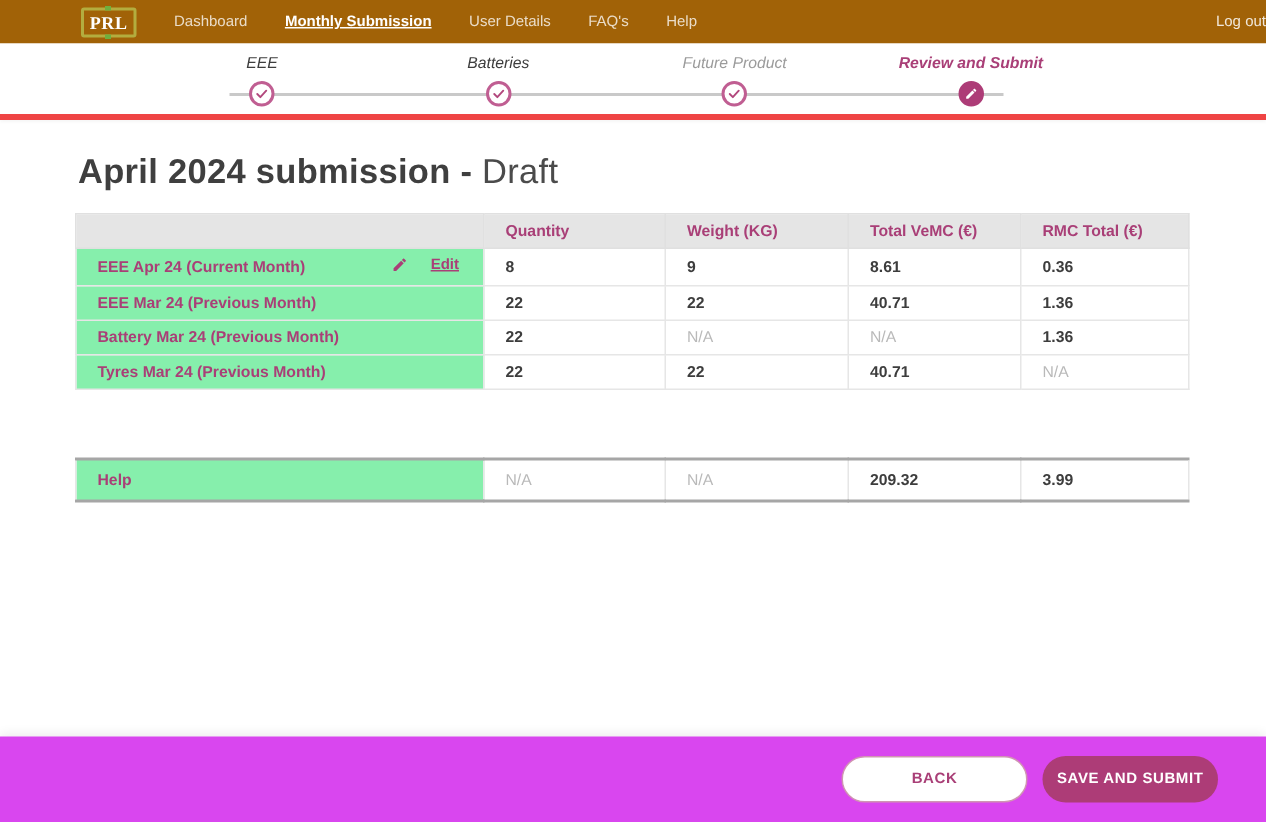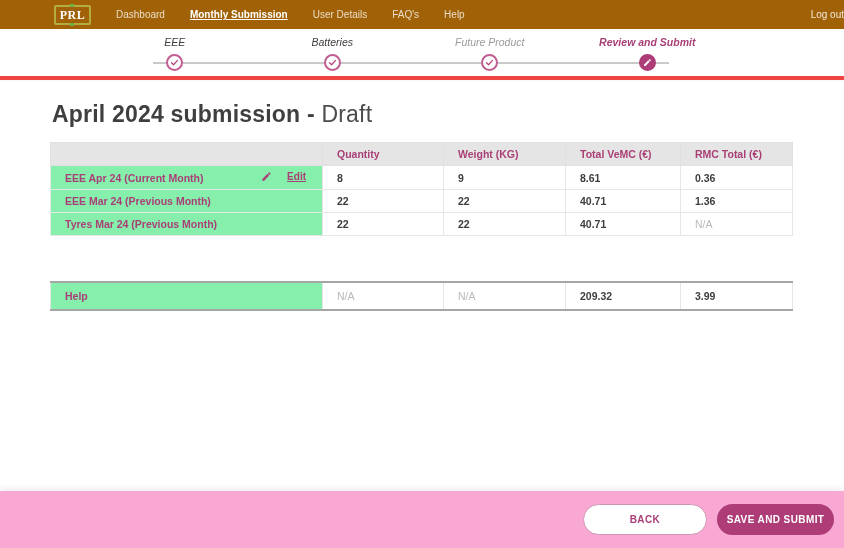--- a/index.html
+++ b/index.html
@@ -67,23 +67,23 @@
   td.na { color:#b9b9b9; font-weight:normal; }
   .cell-flex { display:flex; justify-content:space-between; align-items:center; }
   .row-label { color:#a93f77; font-weight:bold; }
   .edit-wrap { display:inline-flex; align-items:flex-start; gap:15px; }
   .edit-text { color:#a93f77; font-size:10px; font-weight:bold; text-decoration:underline; cursor:pointer; }
   table.total { margin-top:45px; border-top:2px solid #a6a6a6; border-bottom:2px solid #a6a6a6; }
   table.total td { padding-top:7px; padding-bottom:7px; }
 
   
   .footer {
-    position:absolute; left:0; right:0; bottom:0; height:57px; background:#f9a8d4;
+    position:absolute; left:0; right:0; bottom:0; height:57px; background:#d946ef;
     box-shadow:0 -2px 7px rgba(0,0,0,.08);
-    display:flex; align-items:center; justify-content:flex-end; gap:10px; padding-right:10px;
+    display:flex; align-items:center; justify-content:flex-end; gap:10px; padding-right:32px;
   }
   .btn {
     height:31px; border-radius:16px; font-size:10px; font-family:inherit;
     letter-spacing:.4px; cursor:pointer; font-weight:bold;
   }
   .btn.outline { width:124px; background:#fff; border:1px solid #d095b2; color:#a93f77; }
   .btn.filled  { width:117px; background:#ad3c77; border:none; color:#fff; }
 </style>
 </head>
 <body>
@@ -185,20 +185,31 @@
             </div>
           </td>
           <td>22</td>
           <td>22</td>
           <td>40.71</td>
           <td>1.36</td>
         </tr>
         <tr>
           <td class="label-cell">
             <div class="cell-flex">
+              <span class="row-label">Battery  Mar 24 (Previous Month)</span>
+            </div>
+          </td>
+          <td>22</td>
+          <td class="na">N/A</td>
+          <td class="na">N/A</td>
+          <td>1.36</td>
+        </tr>
+        <tr>
+          <td class="label-cell">
+            <div class="cell-flex">
               <span class="row-label">Tyres Mar 24 (Previous Month)</span>
             </div>
           </td>
           <td>22</td>
           <td>22</td>
           <td>40.71</td>
           <td class="na">N/A</td>
         </tr>
       </tbody>
   </table>

